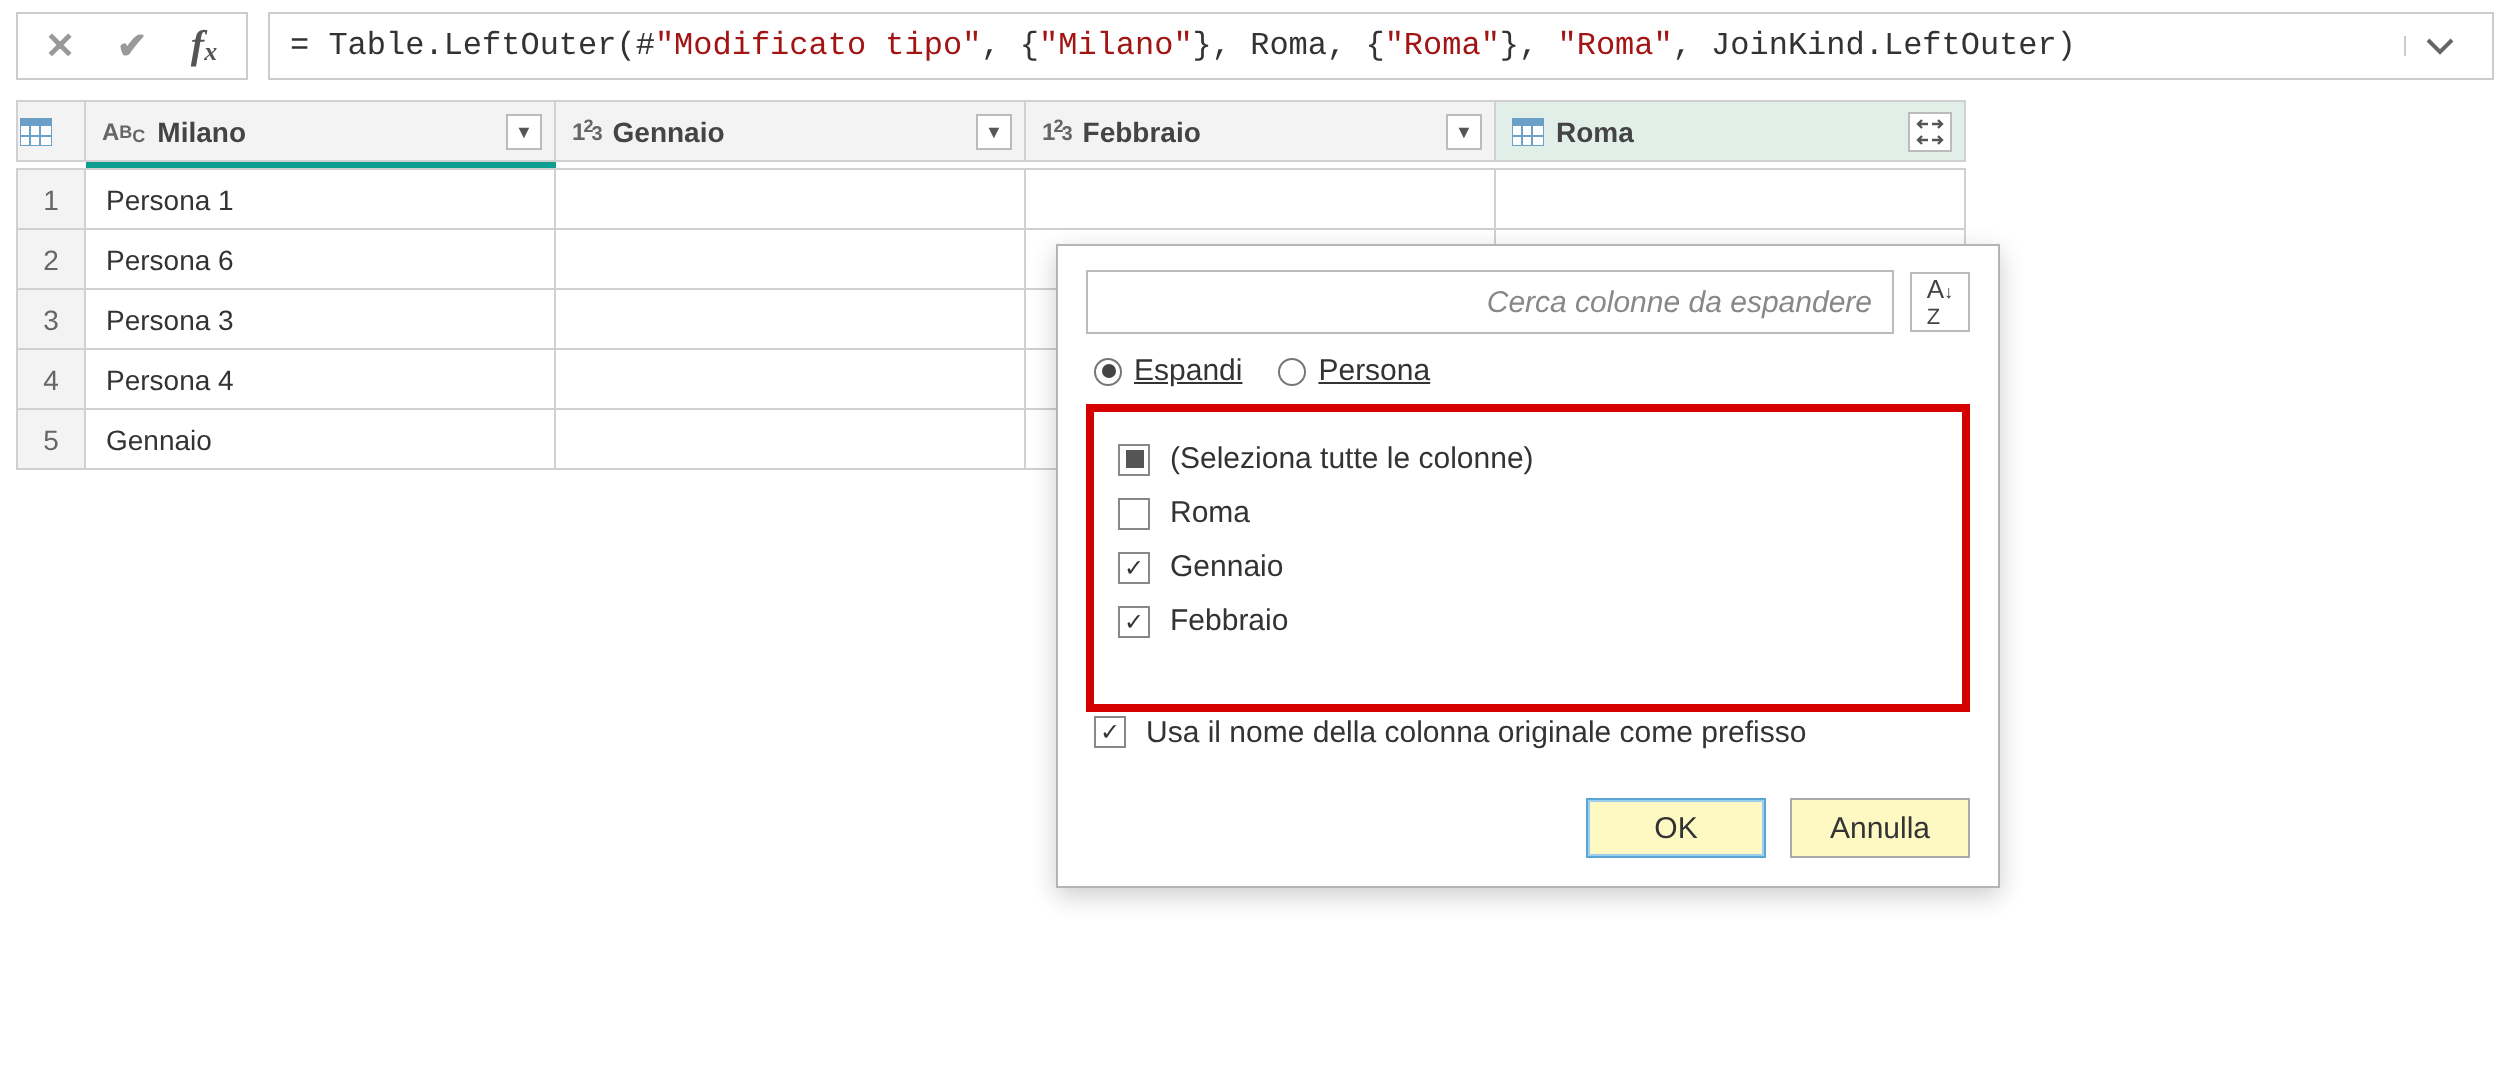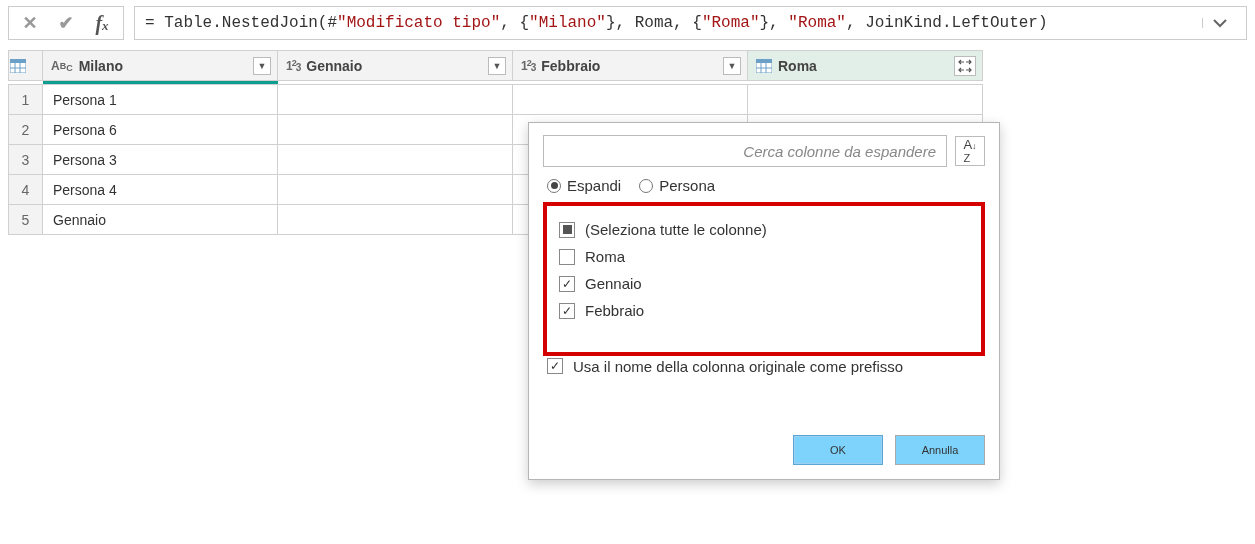--- a/index.html
+++ b/index.html
@@ -185,21 +185,21 @@
     background: #fff;
     font-size: 13px;
     color: #444;
   }
   .radio-row {
     display: flex;
     gap: 18px;
     margin: 4px 0 8px 4px;
     font-size: 15px;
   }
-  .radio-opt { display: flex; align-items: center; gap: 6px; }
+  .radio-opt { display: flex; align-items: center; gap: 6px; text-decoration: underline; }
   .radio {
     width: 14px; height: 14px; border-radius: 50%;
     border: 1px solid #777; display:inline-flex; align-items:center; justify-content:center;
   }
   .radio.checked::after { content:""; width:7px; height:7px; background:#444; border-radius:50%; }
 
   .red-box {
     border: 4px solid #d40000;
     padding: 10px 8px 28px 8px;
     margin-bottom: 0;
@@ -231,42 +231,41 @@
   .btn-row {
     display:flex;
     justify-content:flex-end;
     gap:12px;
     margin-top: 24px;
   }
   .pq-btn {
     min-width: 90px;
     height: 30px;
     border: 1px solid #aaa;
-    background: #7dd3fc;
+    background: #fef9c3;
     display:flex; align-items:center; justify-content:center;
-    font-size: 11px;
+    font-size: 15px;
     color:#333;
-    margin-top:36px;
   }
   .pq-btn.primary {
     border: 1px solid #5aa7d6;
     box-shadow: 0 0 0 1px #9ecff0 inset;
   }
 </style>
 </head>
 <body>
 
 <div class="formula-row">
   <div class="formula-tools">
     <div class="tool-btn">✕</div>
     <div class="tool-btn">✔</div>
     <div class="tool-btn fx">f<span style="font-size:13px; position:relative; top:3px;">x</span></div>
   </div>
   <div class="formula-input">
-    <span class="kw">= Table.NestedJoin(#</span><span class="str">"Modificato tipo"</span><span class="kw">, {</span><span class="str">"Milano"</span><span class="kw">}, Roma, {</span><span class="str">"Roma"</span><span class="kw">}, </span><span class="str">"Roma"</span><span class="kw">, JoinKind.LeftOuter)</span>
+    <span class="kw">= Table.LeftOuter(#</span><span class="str">"Modificato tipo"</span><span class="kw">, {</span><span class="str">"Milano"</span><span class="kw">}, Roma, {</span><span class="str">"Roma"</span><span class="kw">}, </span><span class="str">"Roma"</span><span class="kw">, JoinKind.LeftOuter)</span>
     <div class="formula-toggle">
       <svg width="14" height="10" viewBox="0 0 14 10">
           <path d="M1 2 L7 8 L13 2" stroke="#666" stroke-width="2" fill="none"></path>
         </svg>
     </div>
   </div>
 </div>
 
 <table class="grid">
   <tbody>

